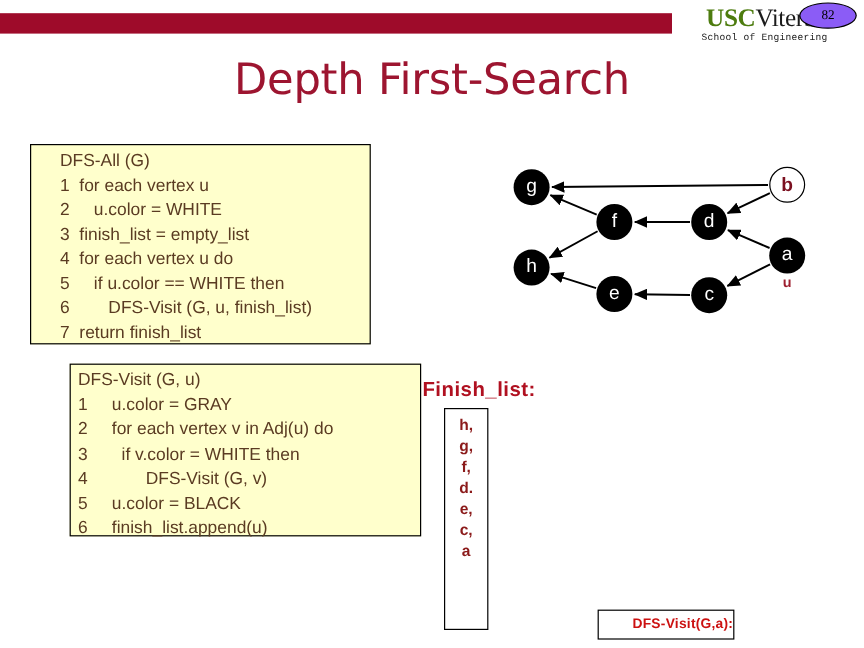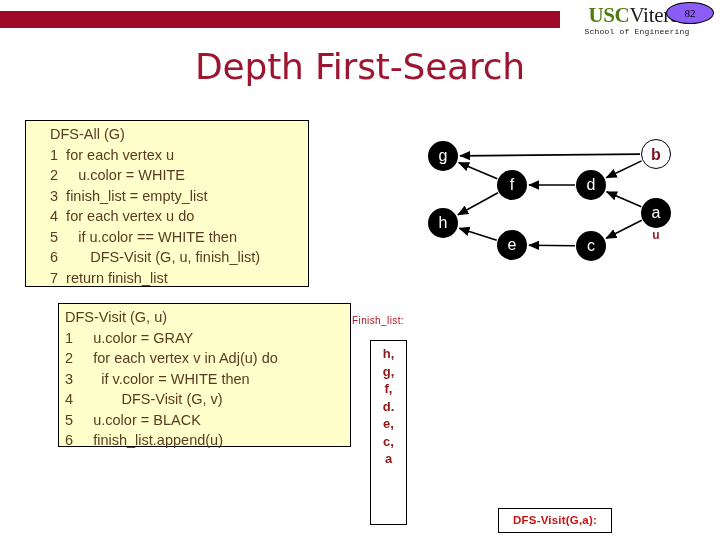--- a/index.html
+++ b/index.html
@@ -155,22 +155,22 @@
     font-weight: bold;
     font-family: "Liberation Sans", sans-serif;
   }
 
   
   #finish-list-title {
     position: absolute;
     left: 352px;
     top: 315px;
     font-family: "Liberation Sans", sans-serif;
-    font-size: 10px;
-    font-weight: normal;
+    font-size: 17px;
+    font-weight: bold;
     color: #b01020;
     letter-spacing: 0.4px;
   }
   #finish-list-box {
     position: absolute;
     left: 370px;
     top: 340px;
     width: 37px;
     height: 185px;
     border: 1.4px solid #000000;
@@ -191,21 +191,21 @@
   
   #dfs-visit-call-box {
     position: absolute;
     left: 498px;
     top: 508px;
     width: 114px;
     height: 25px;
     border: 1.3px solid #000000;
     background: #ffffff;
     box-sizing: border-box;
-    text-align: center;
+    text-align: right;
     line-height: 23px;
     font-family: "Liberation Sans", sans-serif;
     font-size: 11.5px;
     font-weight: bold;
     color: #cc1111;
     letter-spacing: 0.2px;
   }
 </style>
 </head>
 <body>

